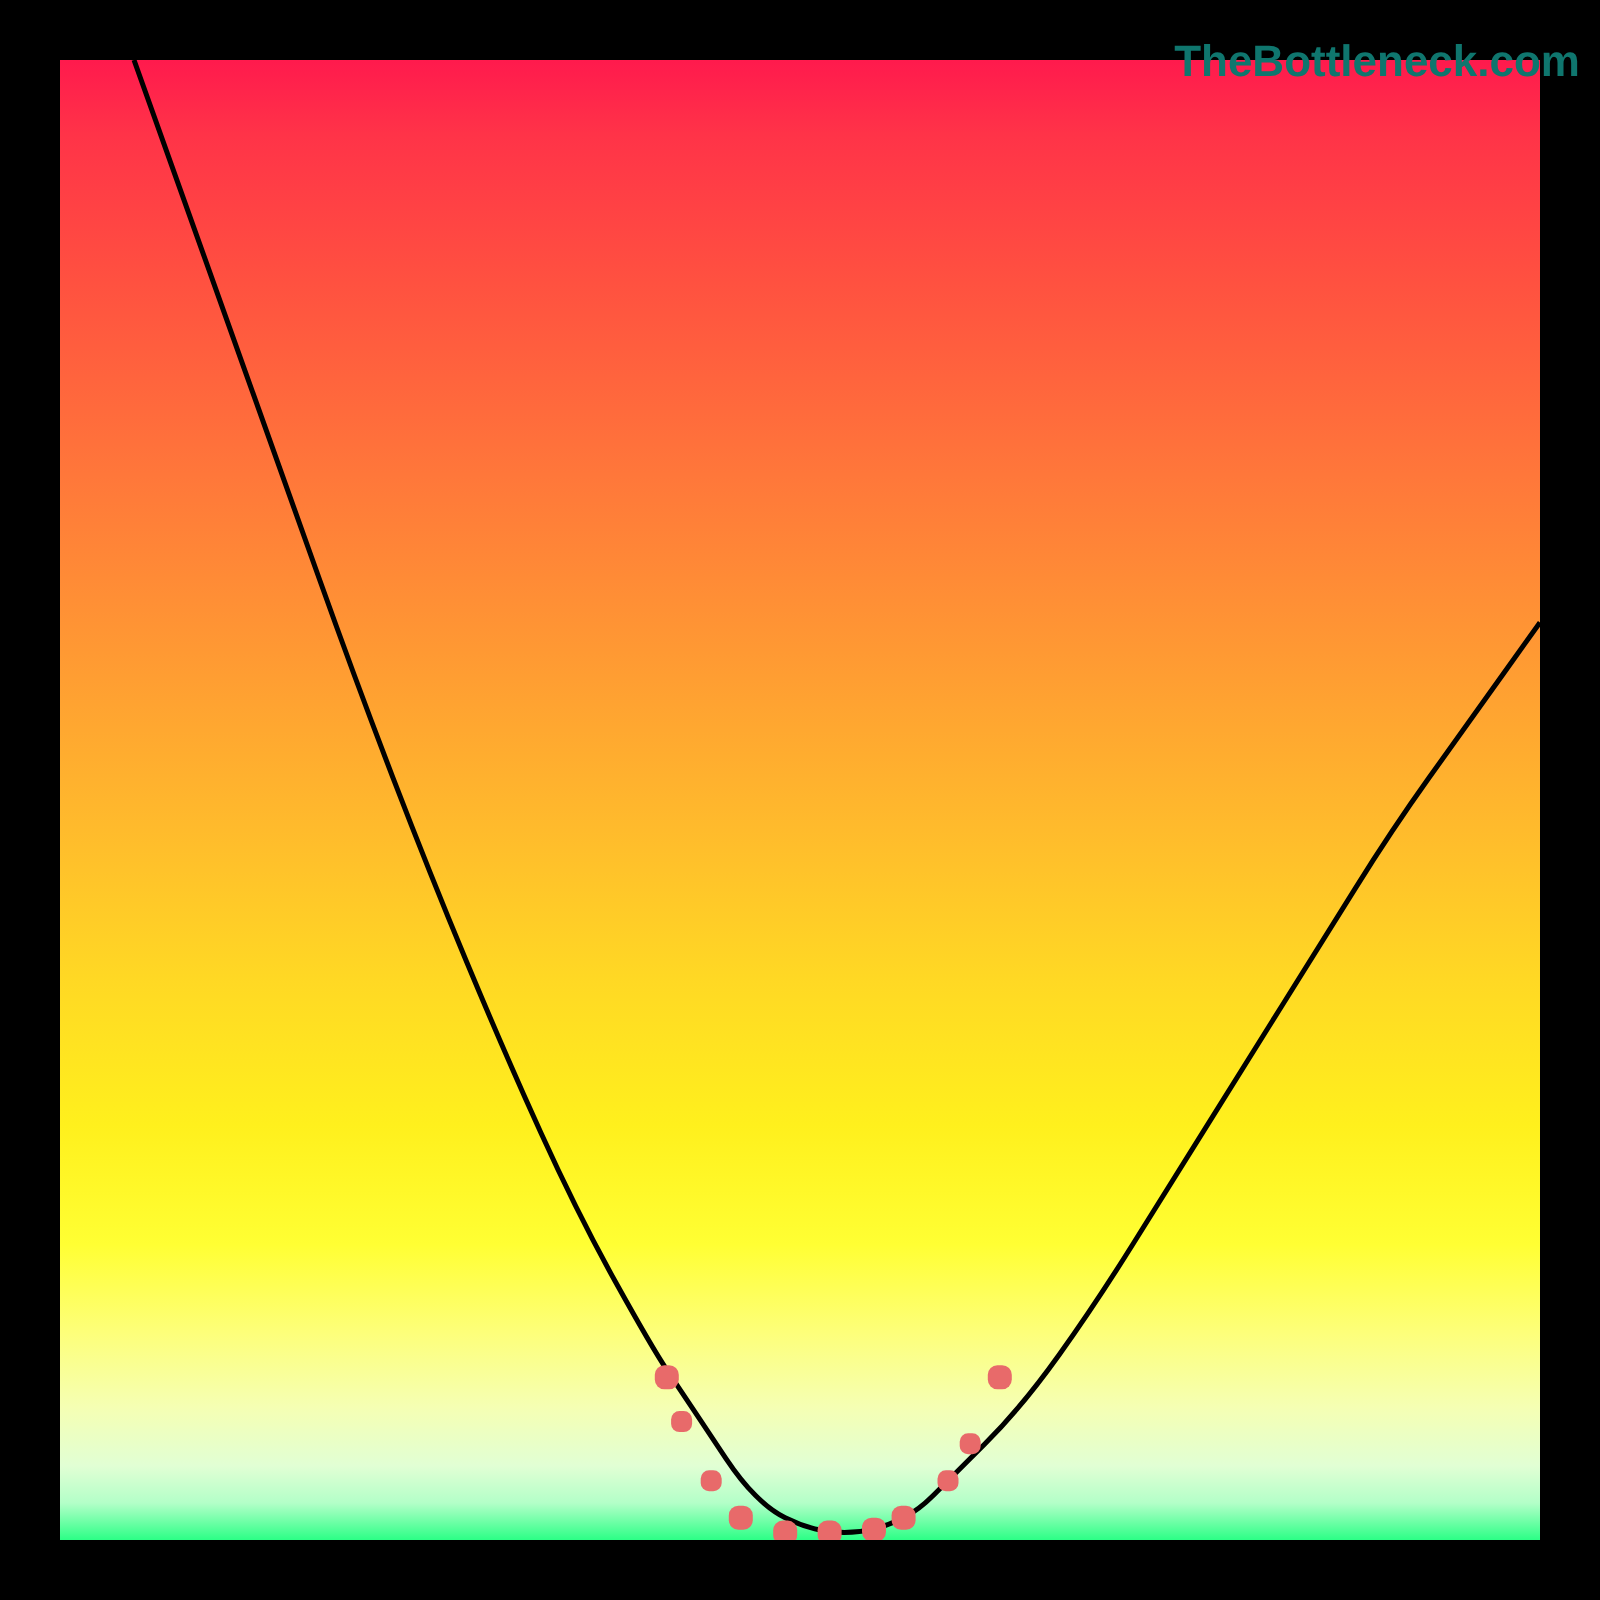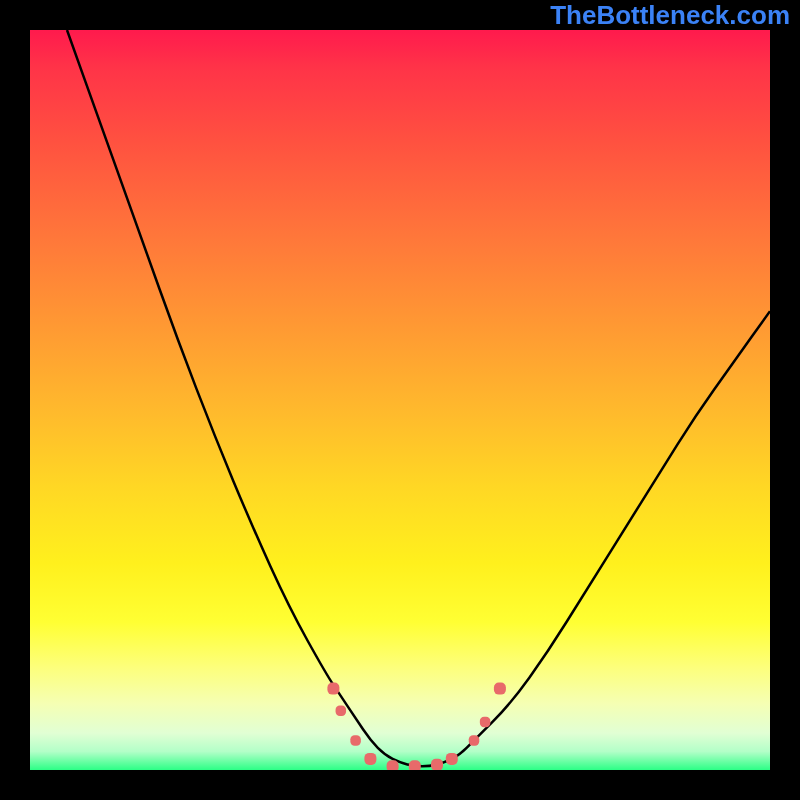--- a/index.html
+++ b/index.html
@@ -8,26 +8,26 @@
   background: #fff;
 }
 .chart-container {
   width: 800px;
   height: 800px;
   position: relative;
   background: #000;
 }
 .watermark {
   position: absolute;
-  top: 0;
+  top: 18px;
   right: 10px;
   font-family: Arial, sans-serif;
-  font-size: 26px;
+  font-size: 22px;
   font-weight: bold;
-  color: #3b82f6;
+  color: #0f766e;
   z-index: 10;
 }
 .plot-area {
   position: absolute;
   top: 30px;
   left: 30px;
   width: 740px;
   height: 740px;
   background: linear-gradient(to bottom,
     #ff1a4d 0%,

